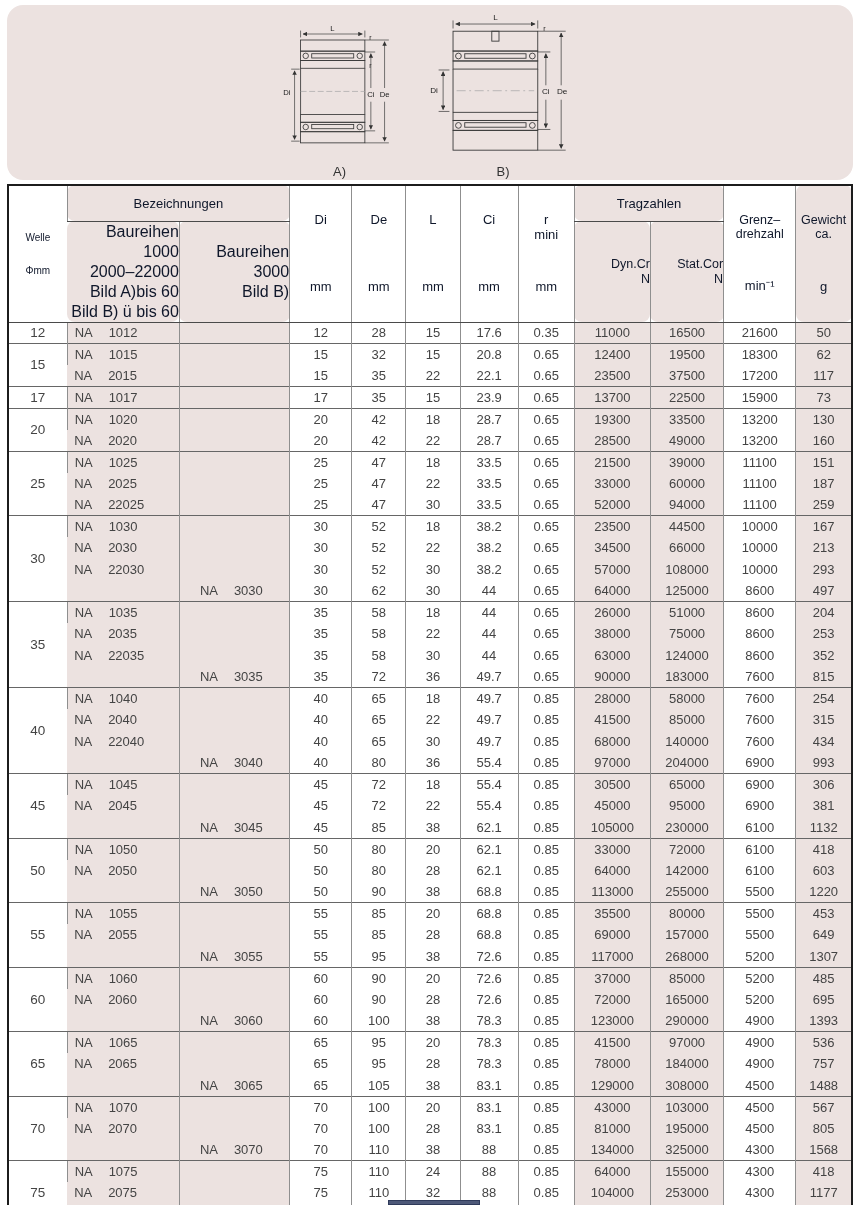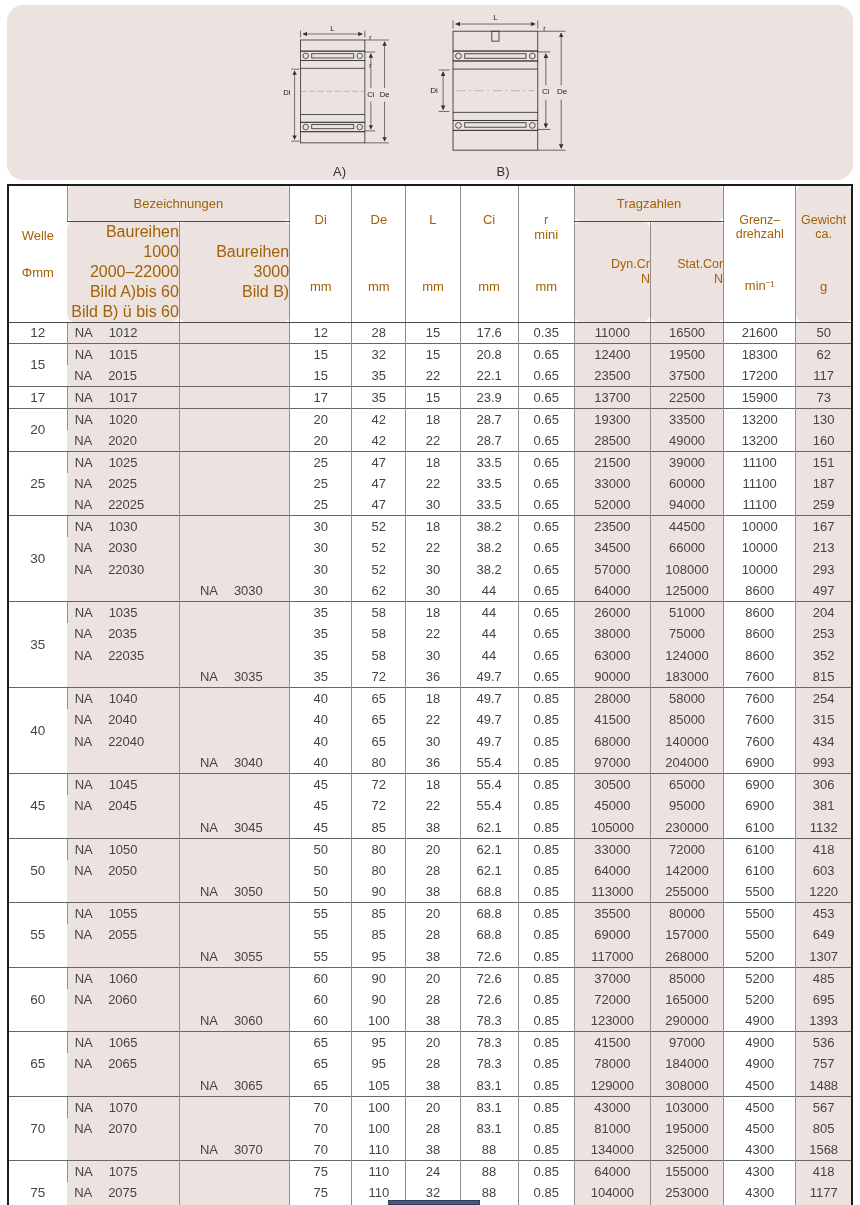--- a/index.html
+++ b/index.html
@@ -15,25 +15,25 @@
   .diagram svg { display:block; }
   .caption { font-size:13px; color:#333; margin-top:1px; }
 
   
   .table-wrap { position:absolute; left:7px; top:184px; }
   table { border-collapse:collapse; table-layout:fixed; width:846px; border:2px solid #1c1c1c; background:#fff; }
   td { border-left:1px solid #8f8f8f; font-size:13px; color:#444; overflow:hidden; vertical-align:middle; }
   tr td:first-child { border-left:none; }
   .pink { background:#ece2e0; }
 
-  thead td { border-bottom:1px solid #4a4a4a; color:#a16207;border-radius:8px; }
+  thead td { border-bottom:1px solid #4a4a4a; color:#0f172a;border-radius:8px; }
   tr.h1 { height:36px; }
   tr.h2 { height:68px; }
   .hdr-center { text-align:center; }
-  .stack { height:100%; display:flex; flex-direction:column; justify-content:center; align-items:center; gap:22px; font-size:13px; }
+  .stack { height:100%; display:flex; flex-direction:column; justify-content:center; align-items:center; gap:22px; font-size:10px; }
   .unitcell { height:104px; display:flex; flex-direction:column; justify-content:space-between; align-items:center; padding:11px 0 12px; }
   .unitcell .u-top { white-space:pre-line; text-align:center; line-height:1.15; }
   .multiline { white-space:pre-line; text-align:right; line-height:1.25; font-size:16px; }
   .twoline { white-space:pre-line; text-align:right; line-height:1.2; font-size:12.5px; }
 
   tbody tr { height:21.5px; }
   tbody td { text-align:center; line-height:1; }
   .group-start td { border-top:1px solid #666; }
   .c-welle { font-size:13.5px; }
   .c-des { text-align:left; white-space:nowrap; }

